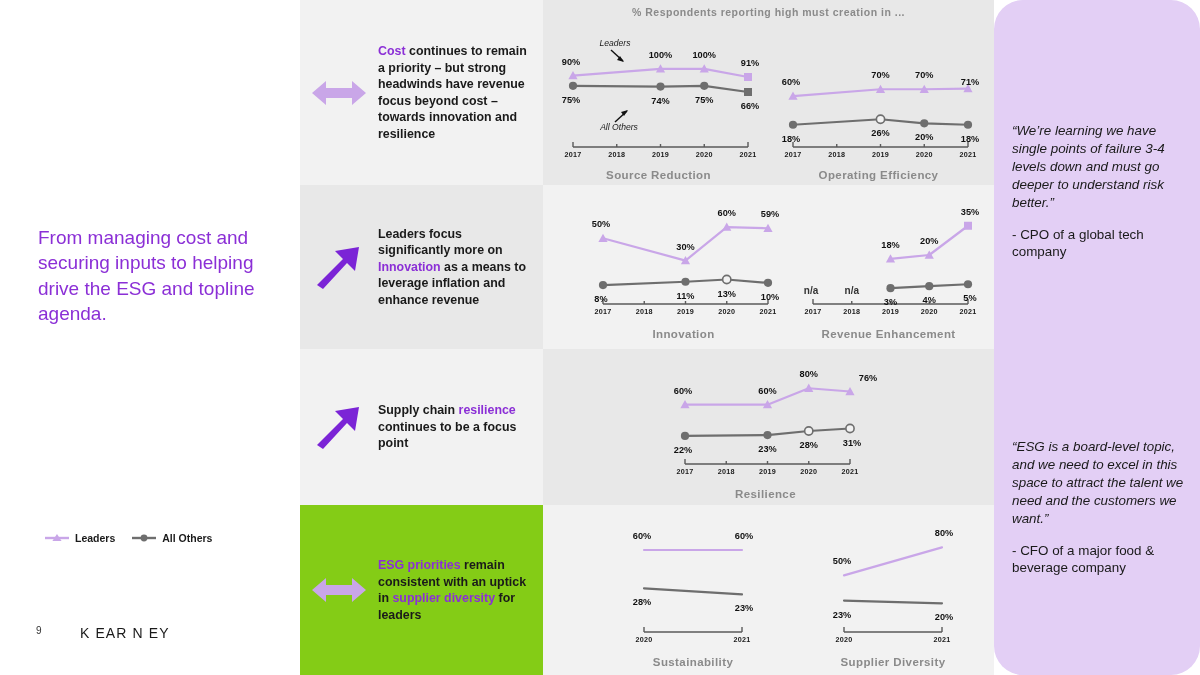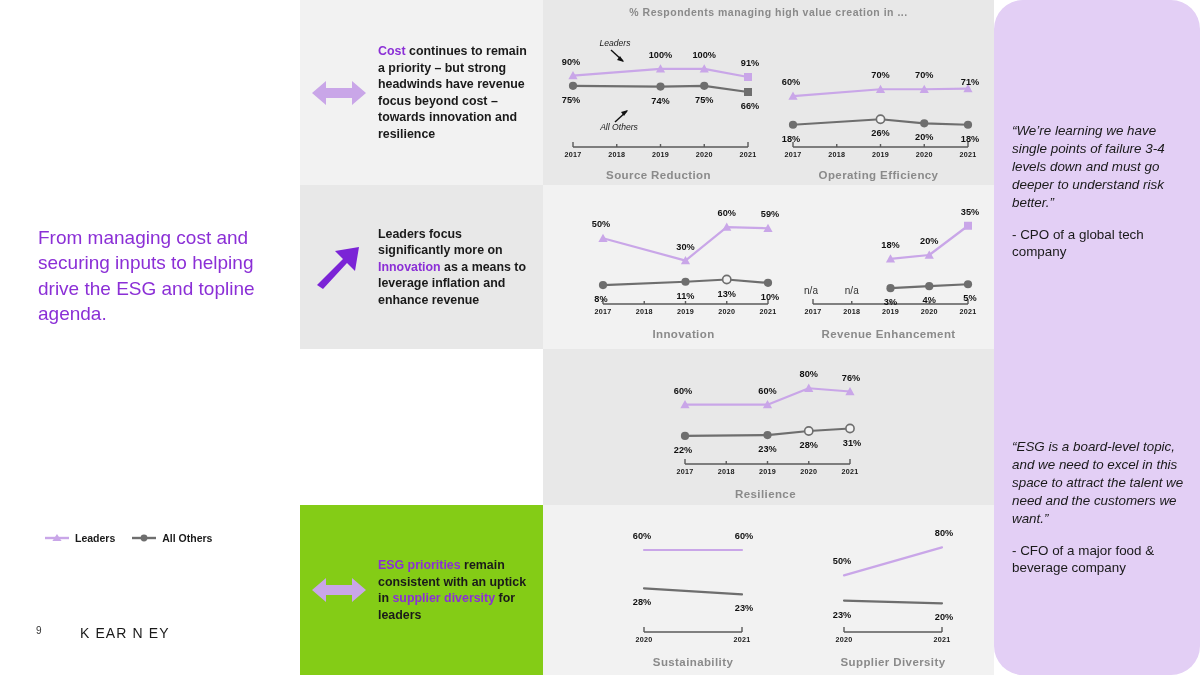--- a/index.html
+++ b/index.html
@@ -58,21 +58,21 @@
   }
   .panel { position:absolute; }
   .panel-title {
     position:absolute; width:100%; text-align:center; bottom:2px;
     font-size:11.5px; font-weight:bold; color:#8a8a8a; letter-spacing:0.4px;
   }
   .dlabel {
     position:absolute; font-size:9.2px; font-weight:bold; color:#111;
     transform:translate(-50%,-50%); white-space:nowrap;
   }
-  .dlabel.na { font-weight:normal; color:#333; font-size:10px; }
+  .dlabel.na { font-weight:bold; color:#333; font-size:10px; }
   .xlabel {
     position:absolute; font-size:7.2px; font-weight:bold; color:#1a1a1a;
     transform:translateX(-50%); white-space:nowrap; letter-spacing:0.2px;
   }
   .annot {
     position:absolute; font-size:8.6px; font-style:italic; color:#1a1a1a;
     transform:translate(-50%,-50%); white-space:nowrap;
   }
   svg { display:block; overflow:visible; }
 
@@ -134,20 +134,30 @@
       <div class="arrow-cell">
         <svg width="52" height="52" viewBox="0 0 52 52">
           <polygon points="4,44 30,18 22,10 46,6 42,30 34,22 10,48" fill="#7b24d6"></polygon>
         </svg>
       </div>
       <div class="mid-text">
         <span>Leaders focus significantly more on </span><span class="hl-purple">Innovation</span><span> as a means to leverage inflation and enhance revenue</span>
       </div>
     </div>
 
+    <div class="mid-row r2">
+      <div class="arrow-cell">
+        <svg width="52" height="52" viewBox="0 0 52 52">
+          <polygon points="4,44 30,18 22,10 46,6 42,30 34,22 10,48" fill="#7b24d6"></polygon>
+        </svg>
+      </div>
+      <div class="mid-text">
+        <span>Supply chain </span><span class="hl-purple">resilience</span><span> continues to be a focus point</span>
+      </div>
+    </div>
 
     <div class="mid-row r3">
       <div class="arrow-cell">
         <svg width="54" height="30" viewBox="0 0 54 30">
           <polygon points="0,15 14,3 14,10 40,10 40,3 54,15 40,27 40,20 14,20 14,27" fill="#c9a6e8"></polygon>
         </svg>
       </div>
       <div class="mid-text">
         <span class="hl-purple">ESG priorities</span><span> remain consistent with an uptick in </span><span class="hl-purple">supplier diversity</span><span> for leaders</span>
       </div>
@@ -155,21 +165,21 @@
 
     <div id="source-note">Source: Kearney Annual Excellence in Procurement (AEP) 2017 - 2022
 1) Data not represented in years where category was not surveyed.</div>
   </div>
 
   <div id="chart-col">
     <div class="chart-row c0"></div>
     <div class="chart-row c1"></div>
     <div class="chart-row c2"></div>
     <div class="chart-row c3"></div>
-    <div id="chart-header">% Respondents managing high value creation in ...</div>
+    <div id="chart-header">% Respondents reporting high must creation in ...</div>
     <div id="charts-host">
         <div class="panel" style="left: 8px; top: 28px; width: 215px; height: 155px;">
           <svg width="215" height="155">
             <line x1="22" y1="119" x2="197" y2="119" stroke="#5a5a5a" stroke-width="1.5"></line>
             <line x1="22" y1="119" x2="22" y2="114" stroke="#5a5a5a" stroke-width="1.4"></line>
             <line x1="65.75" y1="119" x2="65.75" y2="116" stroke="#5a5a5a" stroke-width="1.4"></line>
             <line x1="109.5" y1="119" x2="109.5" y2="116" stroke="#5a5a5a" stroke-width="1.4"></line>
             <line x1="153.25" y1="119" x2="153.25" y2="116" stroke="#5a5a5a" stroke-width="1.4"></line>
             <line x1="197" y1="119" x2="197" y2="114" stroke="#5a5a5a" stroke-width="1.4"></line>
             <polyline points="22,47.63636363636363 109.5,40.81818181818181 153.25,40.81818181818181 197,49" fill="none" stroke="#c9a6e8" stroke-width="2.2" stroke-linejoin="round" stroke-linecap="round"></polyline>
@@ -321,21 +331,21 @@
             <polygon points="187,32.91111111111111 191.6,41.19111111111111 182.4,41.19111111111111" fill="#c9a6e8"></polygon>
             <polyline points="22,81.91111111111111 104.5,81.08888888888889 145.75,76.97777777777777 187,74.51111111111112" fill="none" stroke="#6e6e6e" stroke-width="2.2" stroke-linejoin="round" stroke-linecap="round"></polyline>
             <circle cx="22" cy="81.91111111111111" r="4.1" fill="#6e6e6e"></circle>
             <circle cx="104.5" cy="81.08888888888889" r="4.1" fill="#6e6e6e"></circle>
             <circle cx="145.75" cy="76.97777777777777" r="4.1" fill="#f2f2f2" stroke="#6e6e6e" stroke-width="1.6"></circle>
             <circle cx="187" cy="74.51111111111112" r="4.1" fill="#f2f2f2" stroke="#6e6e6e" stroke-width="1.6"></circle>
           </svg>
           <span class="dlabel" style="left: 20px; top: 36.6667px;">60%</span>
           <span class="dlabel" style="left: 104.5px; top: 36.6667px;">60%</span>
           <span class="dlabel" style="left: 145.75px; top: 20.2222px;">80%</span>
-          <span class="dlabel" style="left: 188px; top: 23.5111px;">76%</span>
+          <span class="dlabel" style="left: 205px; top: 23.5111px;">76%</span>
           <span class="dlabel" style="left: 20px; top: 95.9111px;">22%</span>
           <span class="dlabel" style="left: 104.5px; top: 95.0889px;">23%</span>
           <span class="dlabel" style="left: 145.75px; top: 90.9778px;">28%</span>
           <span class="dlabel" style="left: 189px; top: 88.5111px;">31%</span>
           <span class="xlabel" style="left: 22px; top: 113px;">2017</span>
           <span class="xlabel" style="left: 63.25px; top: 113px;">2018</span>
           <span class="xlabel" style="left: 104.5px; top: 113px;">2019</span>
           <span class="xlabel" style="left: 145.75px; top: 113px;">2020</span>
           <span class="xlabel" style="left: 187px; top: 113px;">2021</span>
           <div class="panel-title">Resilience</div>

